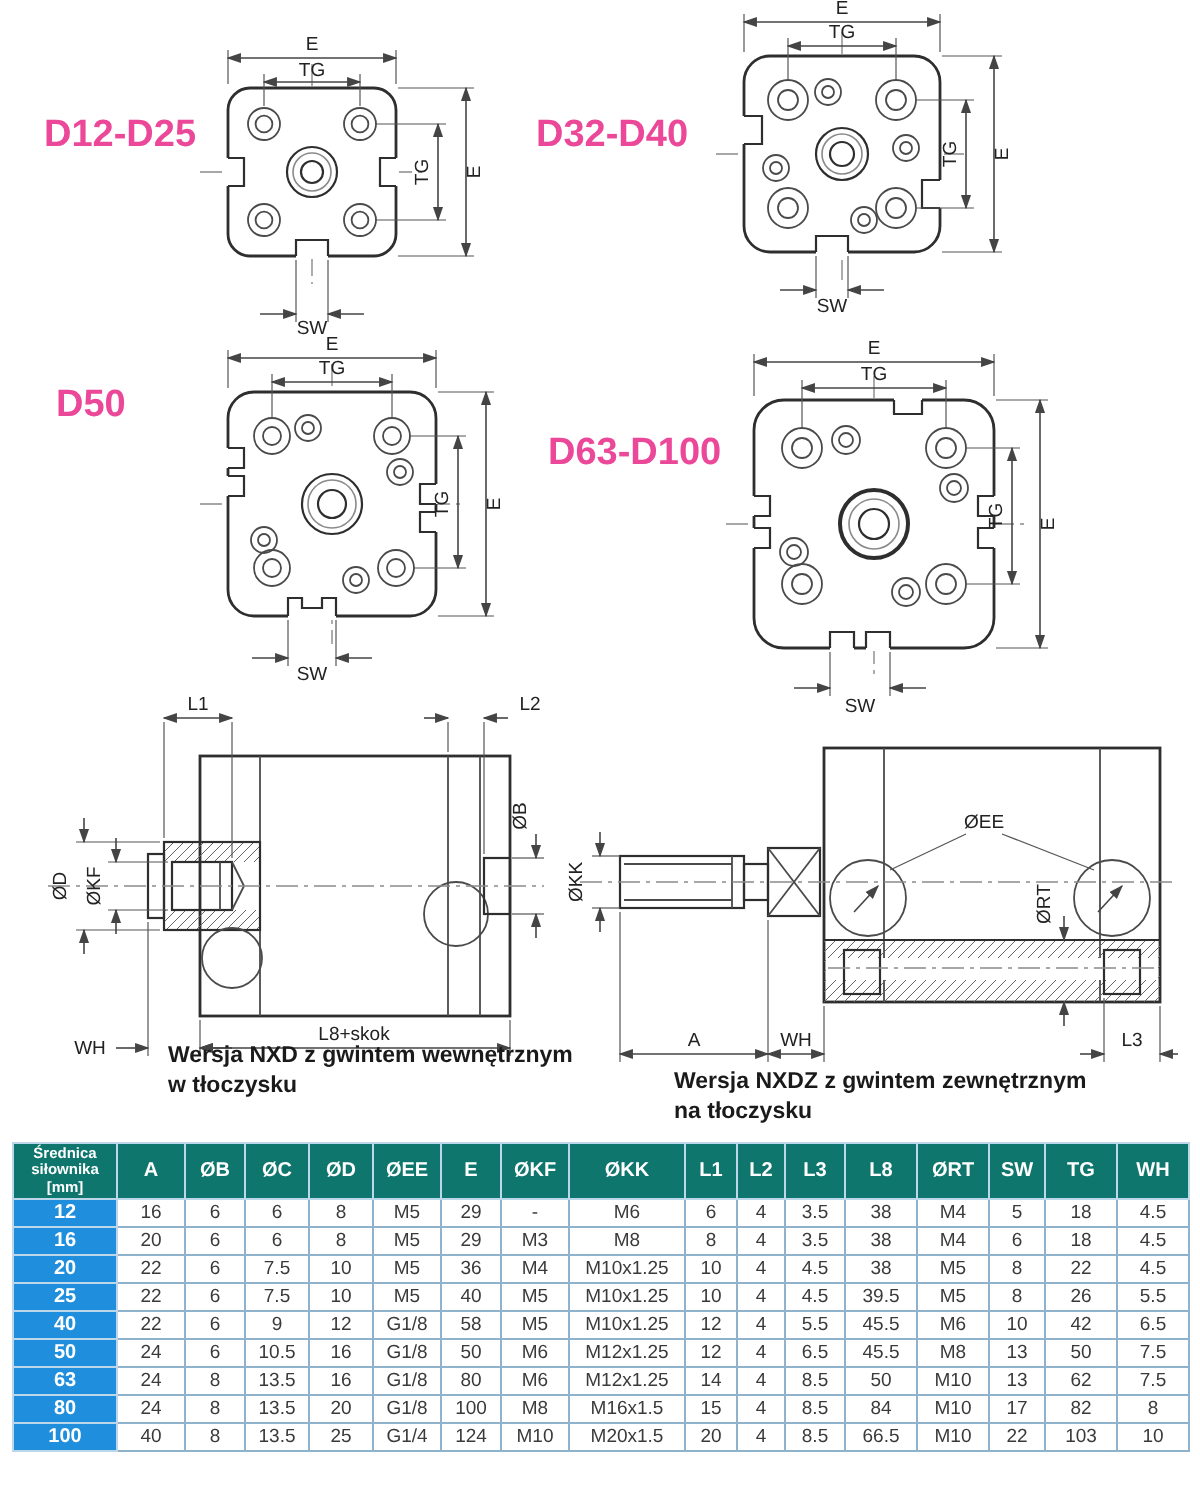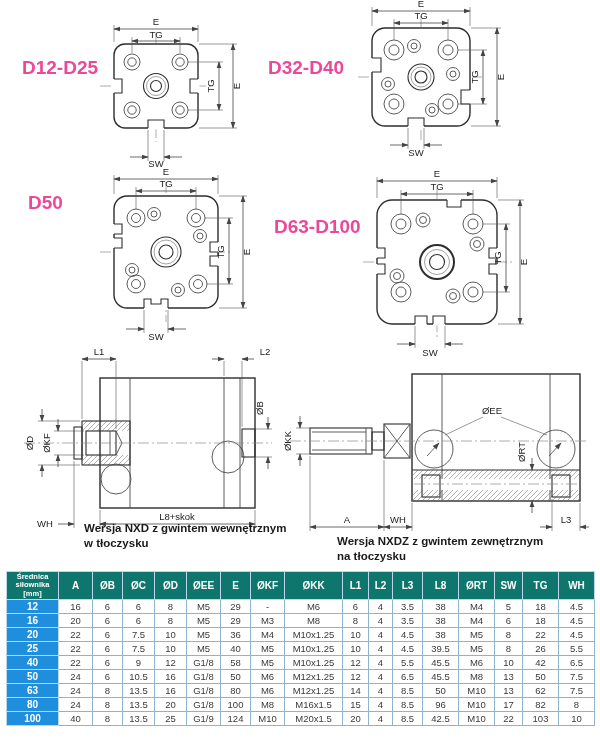--- a/index.html
+++ b/index.html
@@ -627,40 +627,40 @@
           <td>8</td>
           <td>13.5</td>
           <td>20</td>
           <td>G1/8</td>
           <td>100</td>
           <td>M8</td>
           <td>M16x1.5</td>
           <td>15</td>
           <td>4</td>
           <td>8.5</td>
-          <td>96</td>
+          <td>84</td>
           <td>M10</td>
           <td>17</td>
           <td>82</td>
           <td>8</td>
         </tr>
         <tr>
           <th>100</th>
           <td>40</td>
           <td>8</td>
           <td>13.5</td>
           <td>25</td>
-          <td>G1/9</td>
+          <td>G1/4</td>
           <td>124</td>
           <td>M10</td>
           <td>M20x1.5</td>
           <td>20</td>
           <td>4</td>
           <td>8.5</td>
-          <td>42.5</td>
+          <td>66.5</td>
           <td>M10</td>
           <td>22</td>
           <td>103</td>
           <td>10</td>
         </tr>
       </tbody>
   </table>
 </div>
 
 </body></html>

